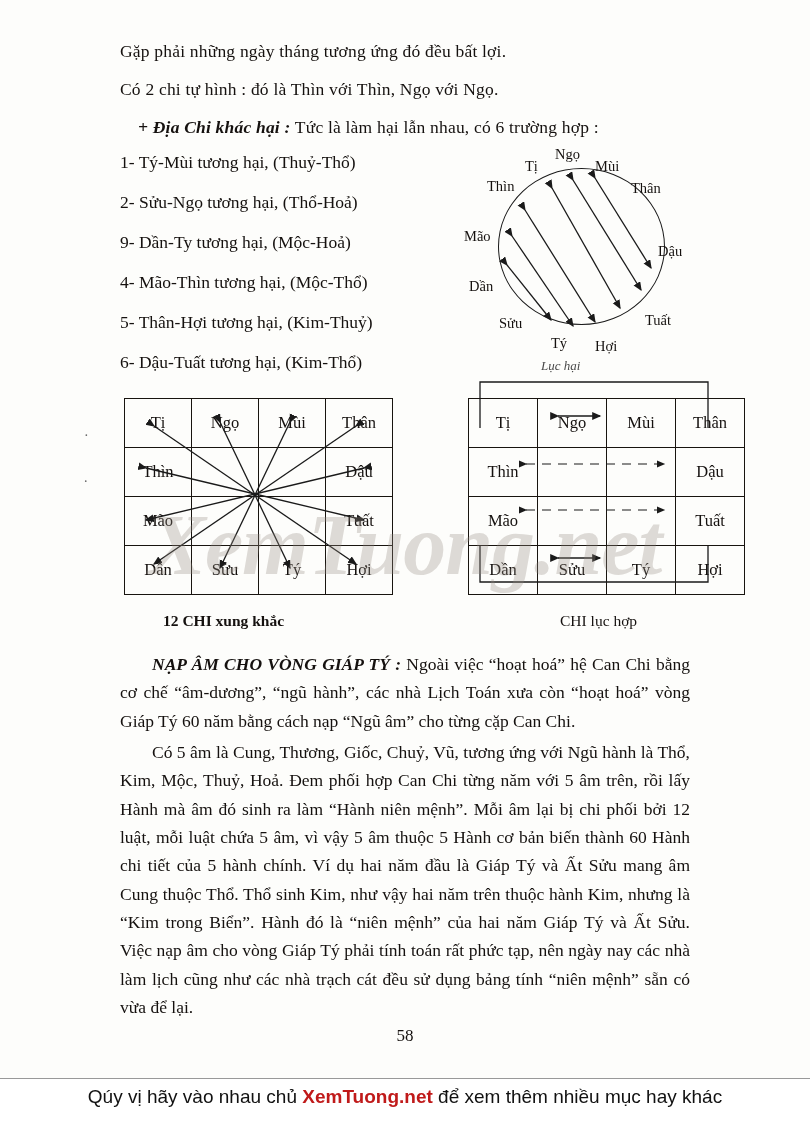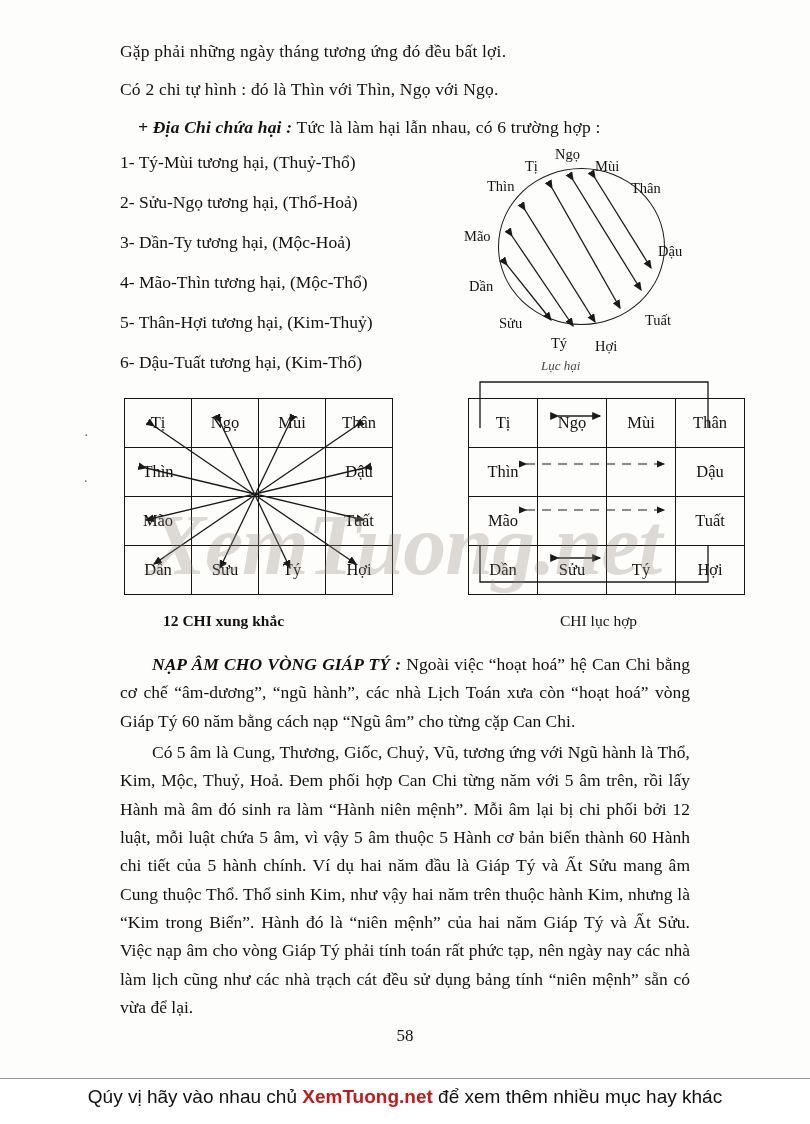--- a/index.html
+++ b/index.html
@@ -92,26 +92,26 @@
   .dot-mark{position:absolute;font-size:14px;color:#666;}
 </style>
 </head>
 <body>
 
 <div class="page">
 
   <div class="para" id="line-1">Gặp phải những ngày tháng tương ứng đó đều bất lợi.</div>
   <div class="para" id="line-2">Có 2 chi tự hình : đó là Thìn với Thìn, Ngọ với Ngọ.</div>
   <div class="para" id="line-3">
-    <span class="bolditalic">+ Địa Chi chứa hại :</span><span> Tức là làm hại lẫn nhau, có 6 trường hợp :</span>
+    <span class="bolditalic">+ Địa Chi khác hại :</span><span> Tức là làm hại lẫn nhau, có 6 trường hợp :</span>
   </div>
 
   <div class="listline" style="top:152px;">1- Tý-Mùi tương hại, (Thuỷ-Thổ)</div>
   <div class="listline" style="top:192px;">2- Sửu-Ngọ tương hại, (Thổ-Hoả)</div>
-  <div class="listline" style="top:232px;">3- Dần-Ty tương hại, (Mộc-Hoả)</div>
+  <div class="listline" style="top:232px;">9- Dần-Ty tương hại, (Mộc-Hoả)</div>
   <div class="listline" style="top:272px;">4- Mão-Thìn tương hại, (Mộc-Thổ)</div>
   <div class="listline" style="top:312px;">5- Thân-Hợi tương hại, (Kim-Thuỷ)</div>
   <div class="listline" style="top:352px;">6- Dậu-Tuất tương hại, (Kim-Thổ)</div>
 
   <div class="dot-mark" style="left:84px;top:428px;">·</div>
   <div class="dot-mark" style="left:84px;top:470px;">.</div>
 
   <div id="circle-diagram">
     <div class="ellipse"></div>
 

